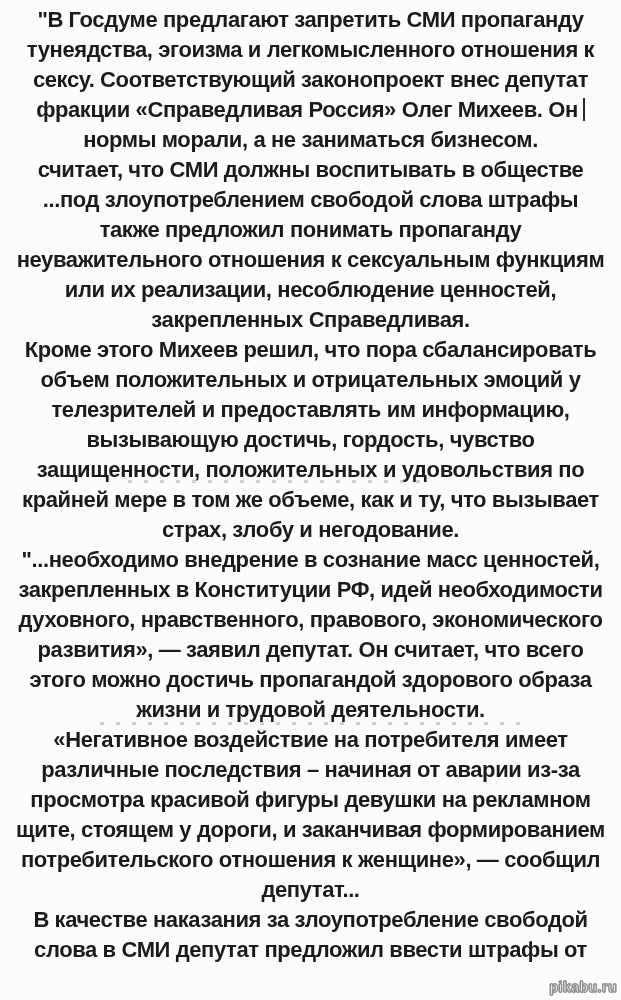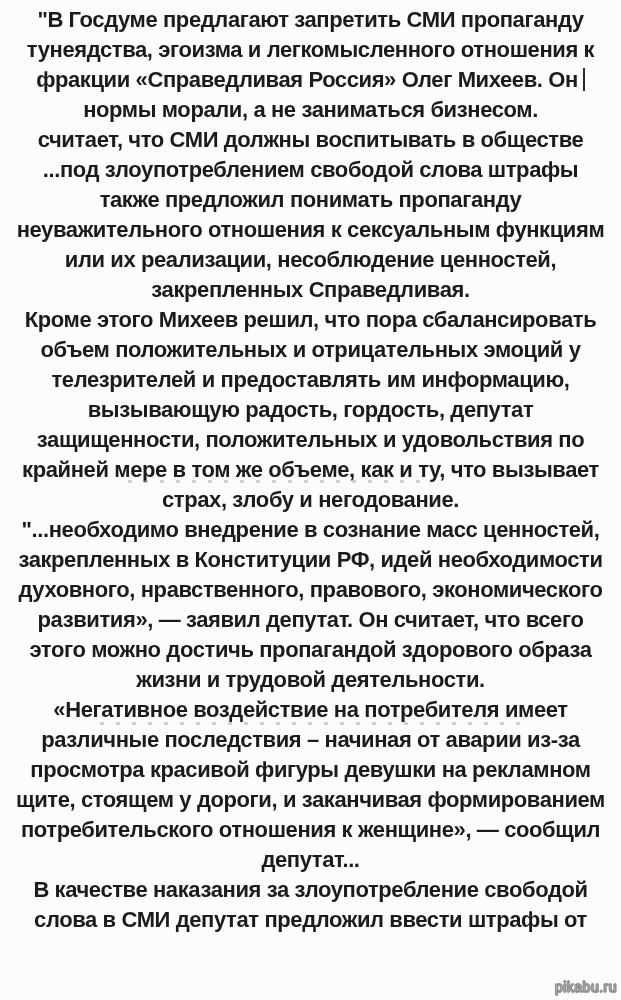--- a/index.html
+++ b/index.html
@@ -47,48 +47,49 @@
     opacity: 0.45;
     background: repeating-linear-gradient(90deg, #9a9a9a 0 4px, transparent 4px 16px);
   }
   #seam-1 { top: 480px; left: 128px; width: 300px; }
   #seam-2 { top: 722px; left: 100px; width: 430px; }
   #watermark {
     position: absolute;
     right: 4px;
     bottom: 5px;
     font-size: 14px;
-    font-weight: normal;
+    font-weight: bold;
     letter-spacing: 0.5px;
     color: #f2f2f2;
     -webkit-text-stroke: 1px #8f8f8f;
     text-shadow:
       1px 0 0 #9a9a9a, -1px 0 0 #9a9a9a,
       0 1px 0 #9a9a9a, 0 -1px 0 #9a9a9a;
   }
 </style>
 </head>
 <body>
 
 <div id="page">
   <div id="article">
       <div class="line"><span class="txt">"В Госдуме предлагают запретить СМИ пропаганду</span></div>
       <div class="line"><span class="txt">тунеядства, эгоизма и легкомысленного отношения к</span></div>
+      <div class="line"><span class="txt">сексу. Соответствующий законопроект внес депутат</span></div>
       <div class="line"><span class="txt">фракции «Справедливая Россия» Олег Михеев. Он</span><span class="caret"></span></div>
       <div class="line"><span class="txt">нормы морали, а не заниматься бизнесом.</span></div>
       <div class="line"><span class="txt">считает, что СМИ должны воспитывать в обществе</span></div>
       <div class="line"><span class="txt">...под злоупотреблением свободой слова штрафы</span></div>
       <div class="line"><span class="txt">также предложил понимать пропаганду</span></div>
       <div class="line"><span class="txt">неуважительного отношения к сексуальным функциям</span></div>
       <div class="line"><span class="txt">или их реализации, несоблюдение ценностей,</span></div>
       <div class="line"><span class="txt">закрепленных Справедливая.</span></div>
       <div class="line"><span class="txt">Кроме этого Михеев решил, что пора сбалансировать</span></div>
       <div class="line"><span class="txt">объем положительных и отрицательных эмоций у</span></div>
       <div class="line"><span class="txt">телезрителей и предоставлять им информацию,</span></div>
-      <div class="line"><span class="txt">вызывающую радость, гордость, депутат</span></div>
+      <div class="line"><span class="txt">вызывающую достичь, гордость, чувство</span></div>
       <div class="line"><span class="txt">защищенности, положительных и удовольствия по</span></div>
       <div class="line"><span class="txt">крайней мере в том же объеме, как и ту, что вызывает</span></div>
       <div class="line"><span class="txt">страх, злобу и негодование.</span></div>
       <div class="line"><span class="txt">"...необходимо внедрение в сознание масс ценностей,</span></div>
       <div class="line"><span class="txt">закрепленных в Конституции РФ, идей необходимости</span></div>
       <div class="line"><span class="txt">духовного, нравственного, правового, экономического</span></div>
       <div class="line"><span class="txt">развития», — заявил депутат. Он считает, что всего</span></div>
       <div class="line"><span class="txt">этого можно достичь пропагандой здорового образа</span></div>
       <div class="line"><span class="txt">жизни и трудовой деятельности.</span></div>
       <div class="line"><span class="txt">«Негативное воздействие на потребителя имеет</span></div>

